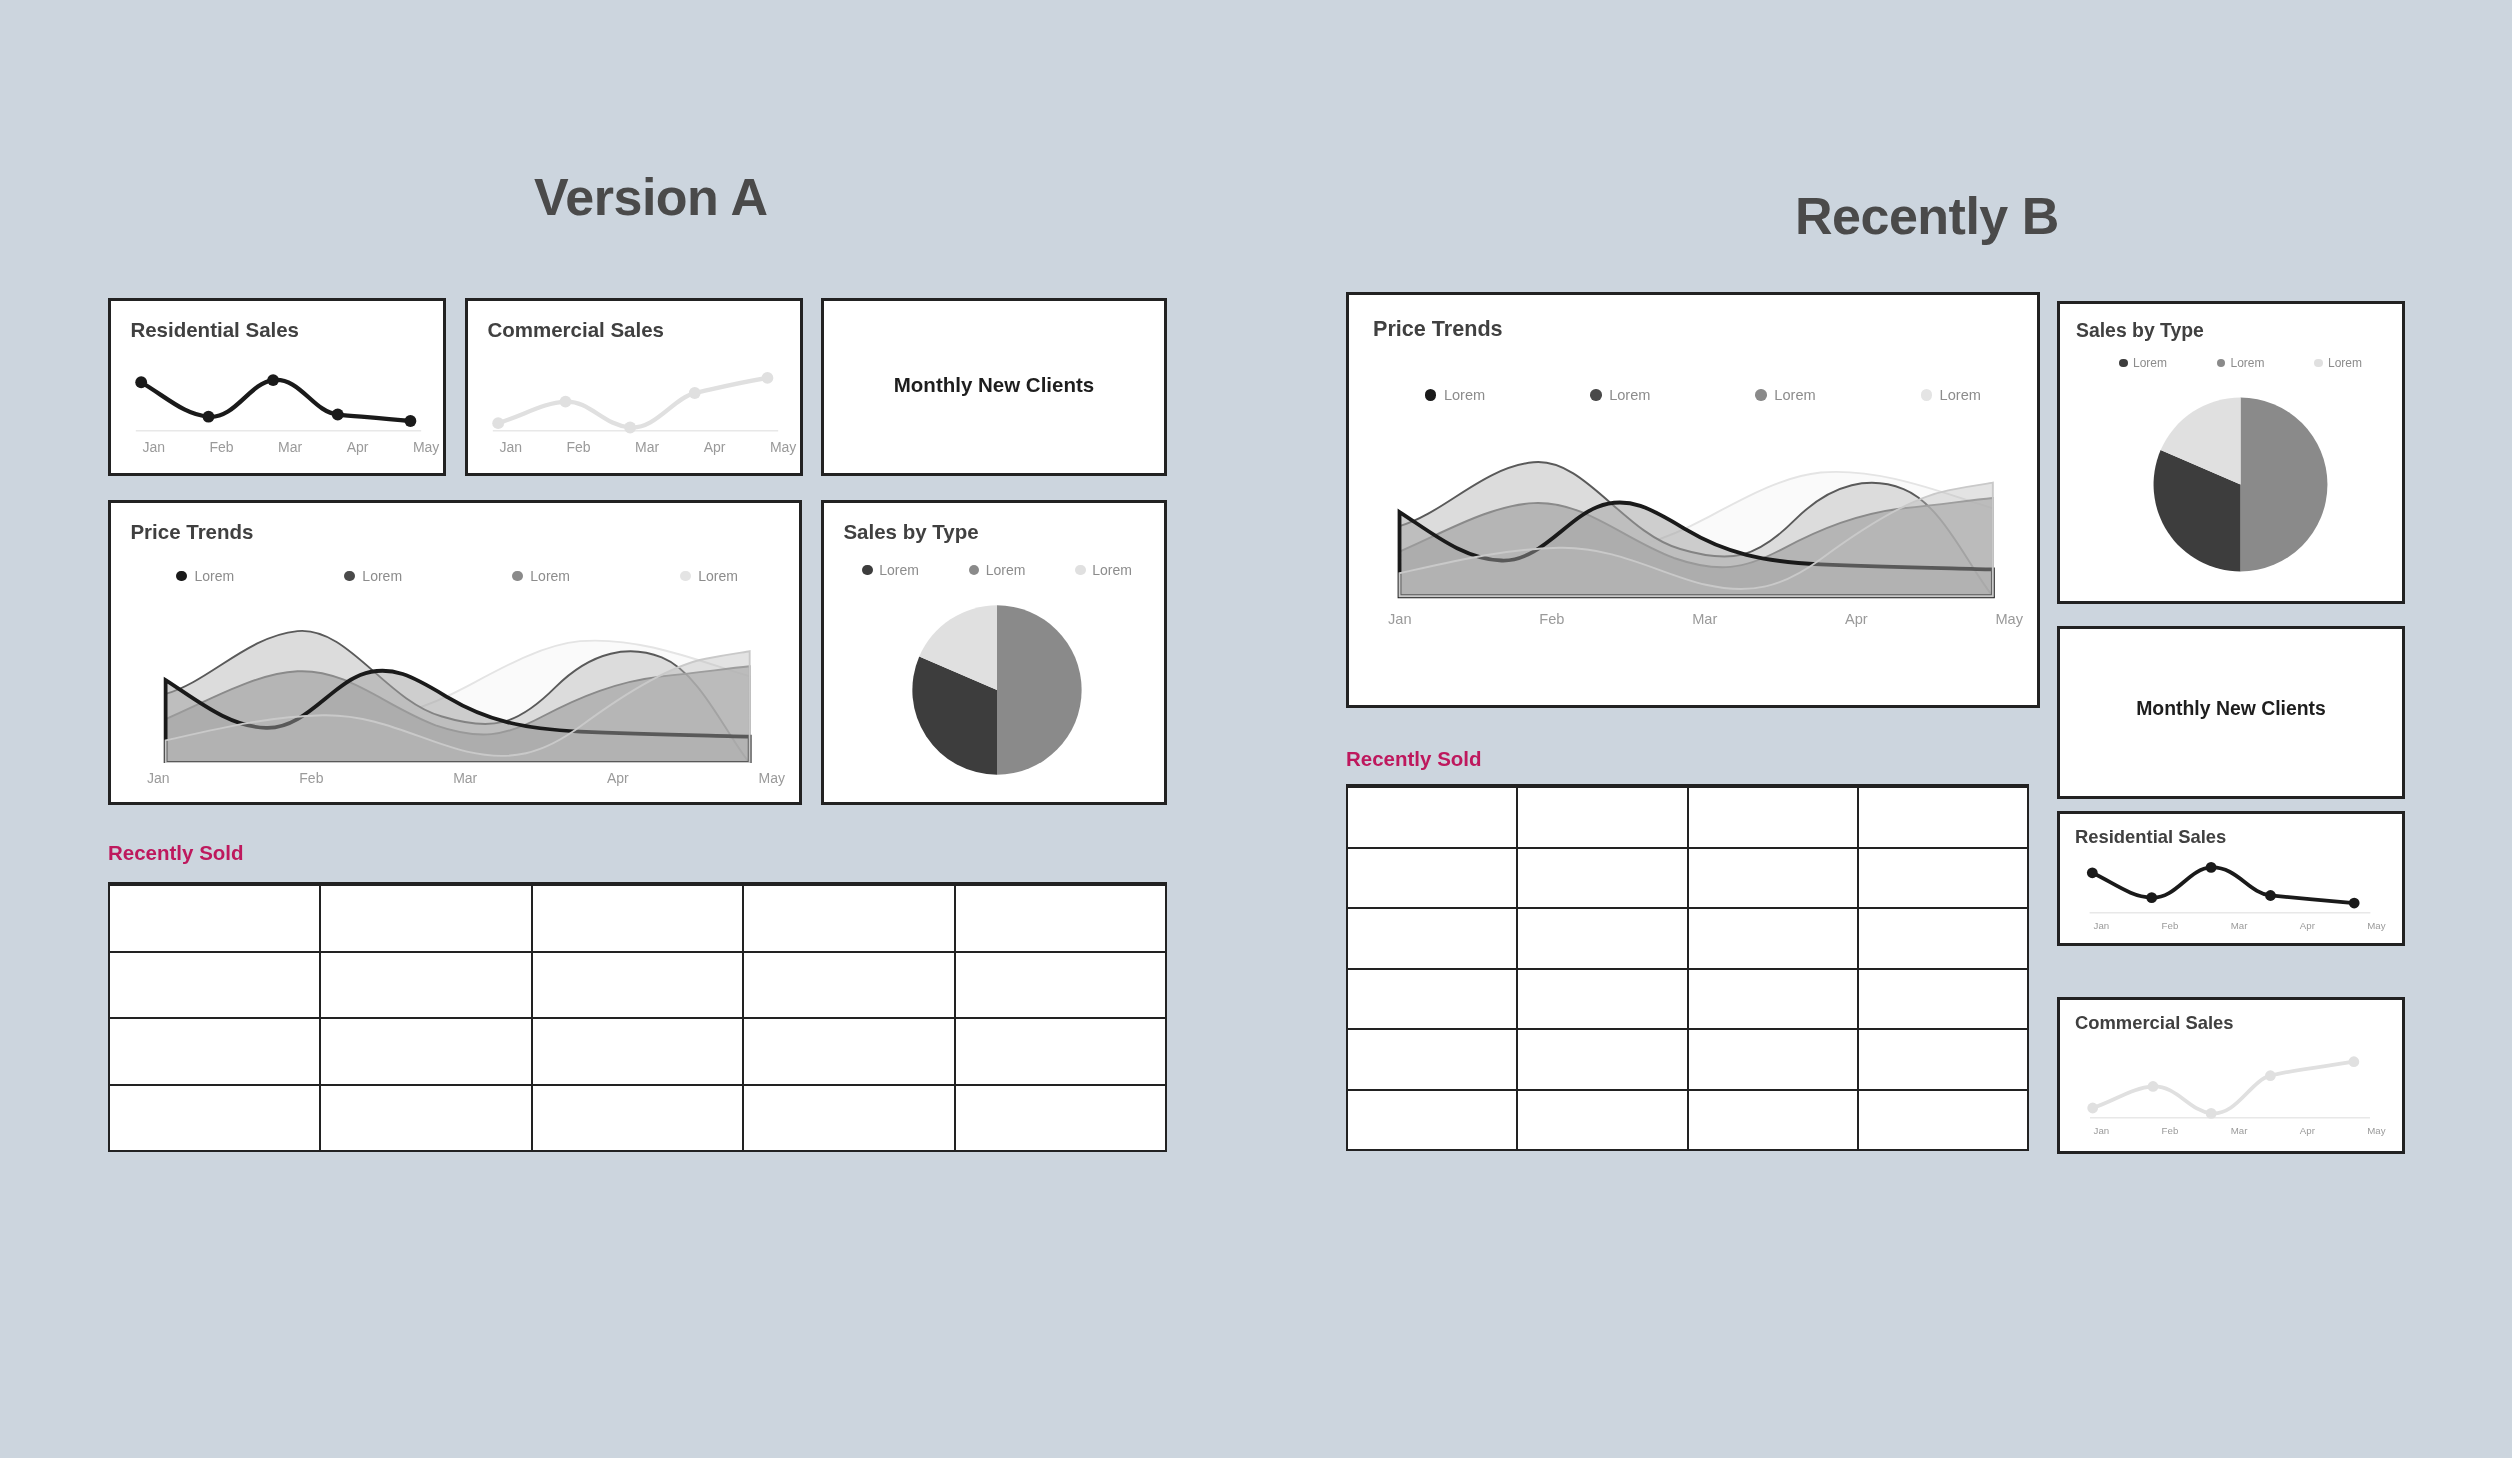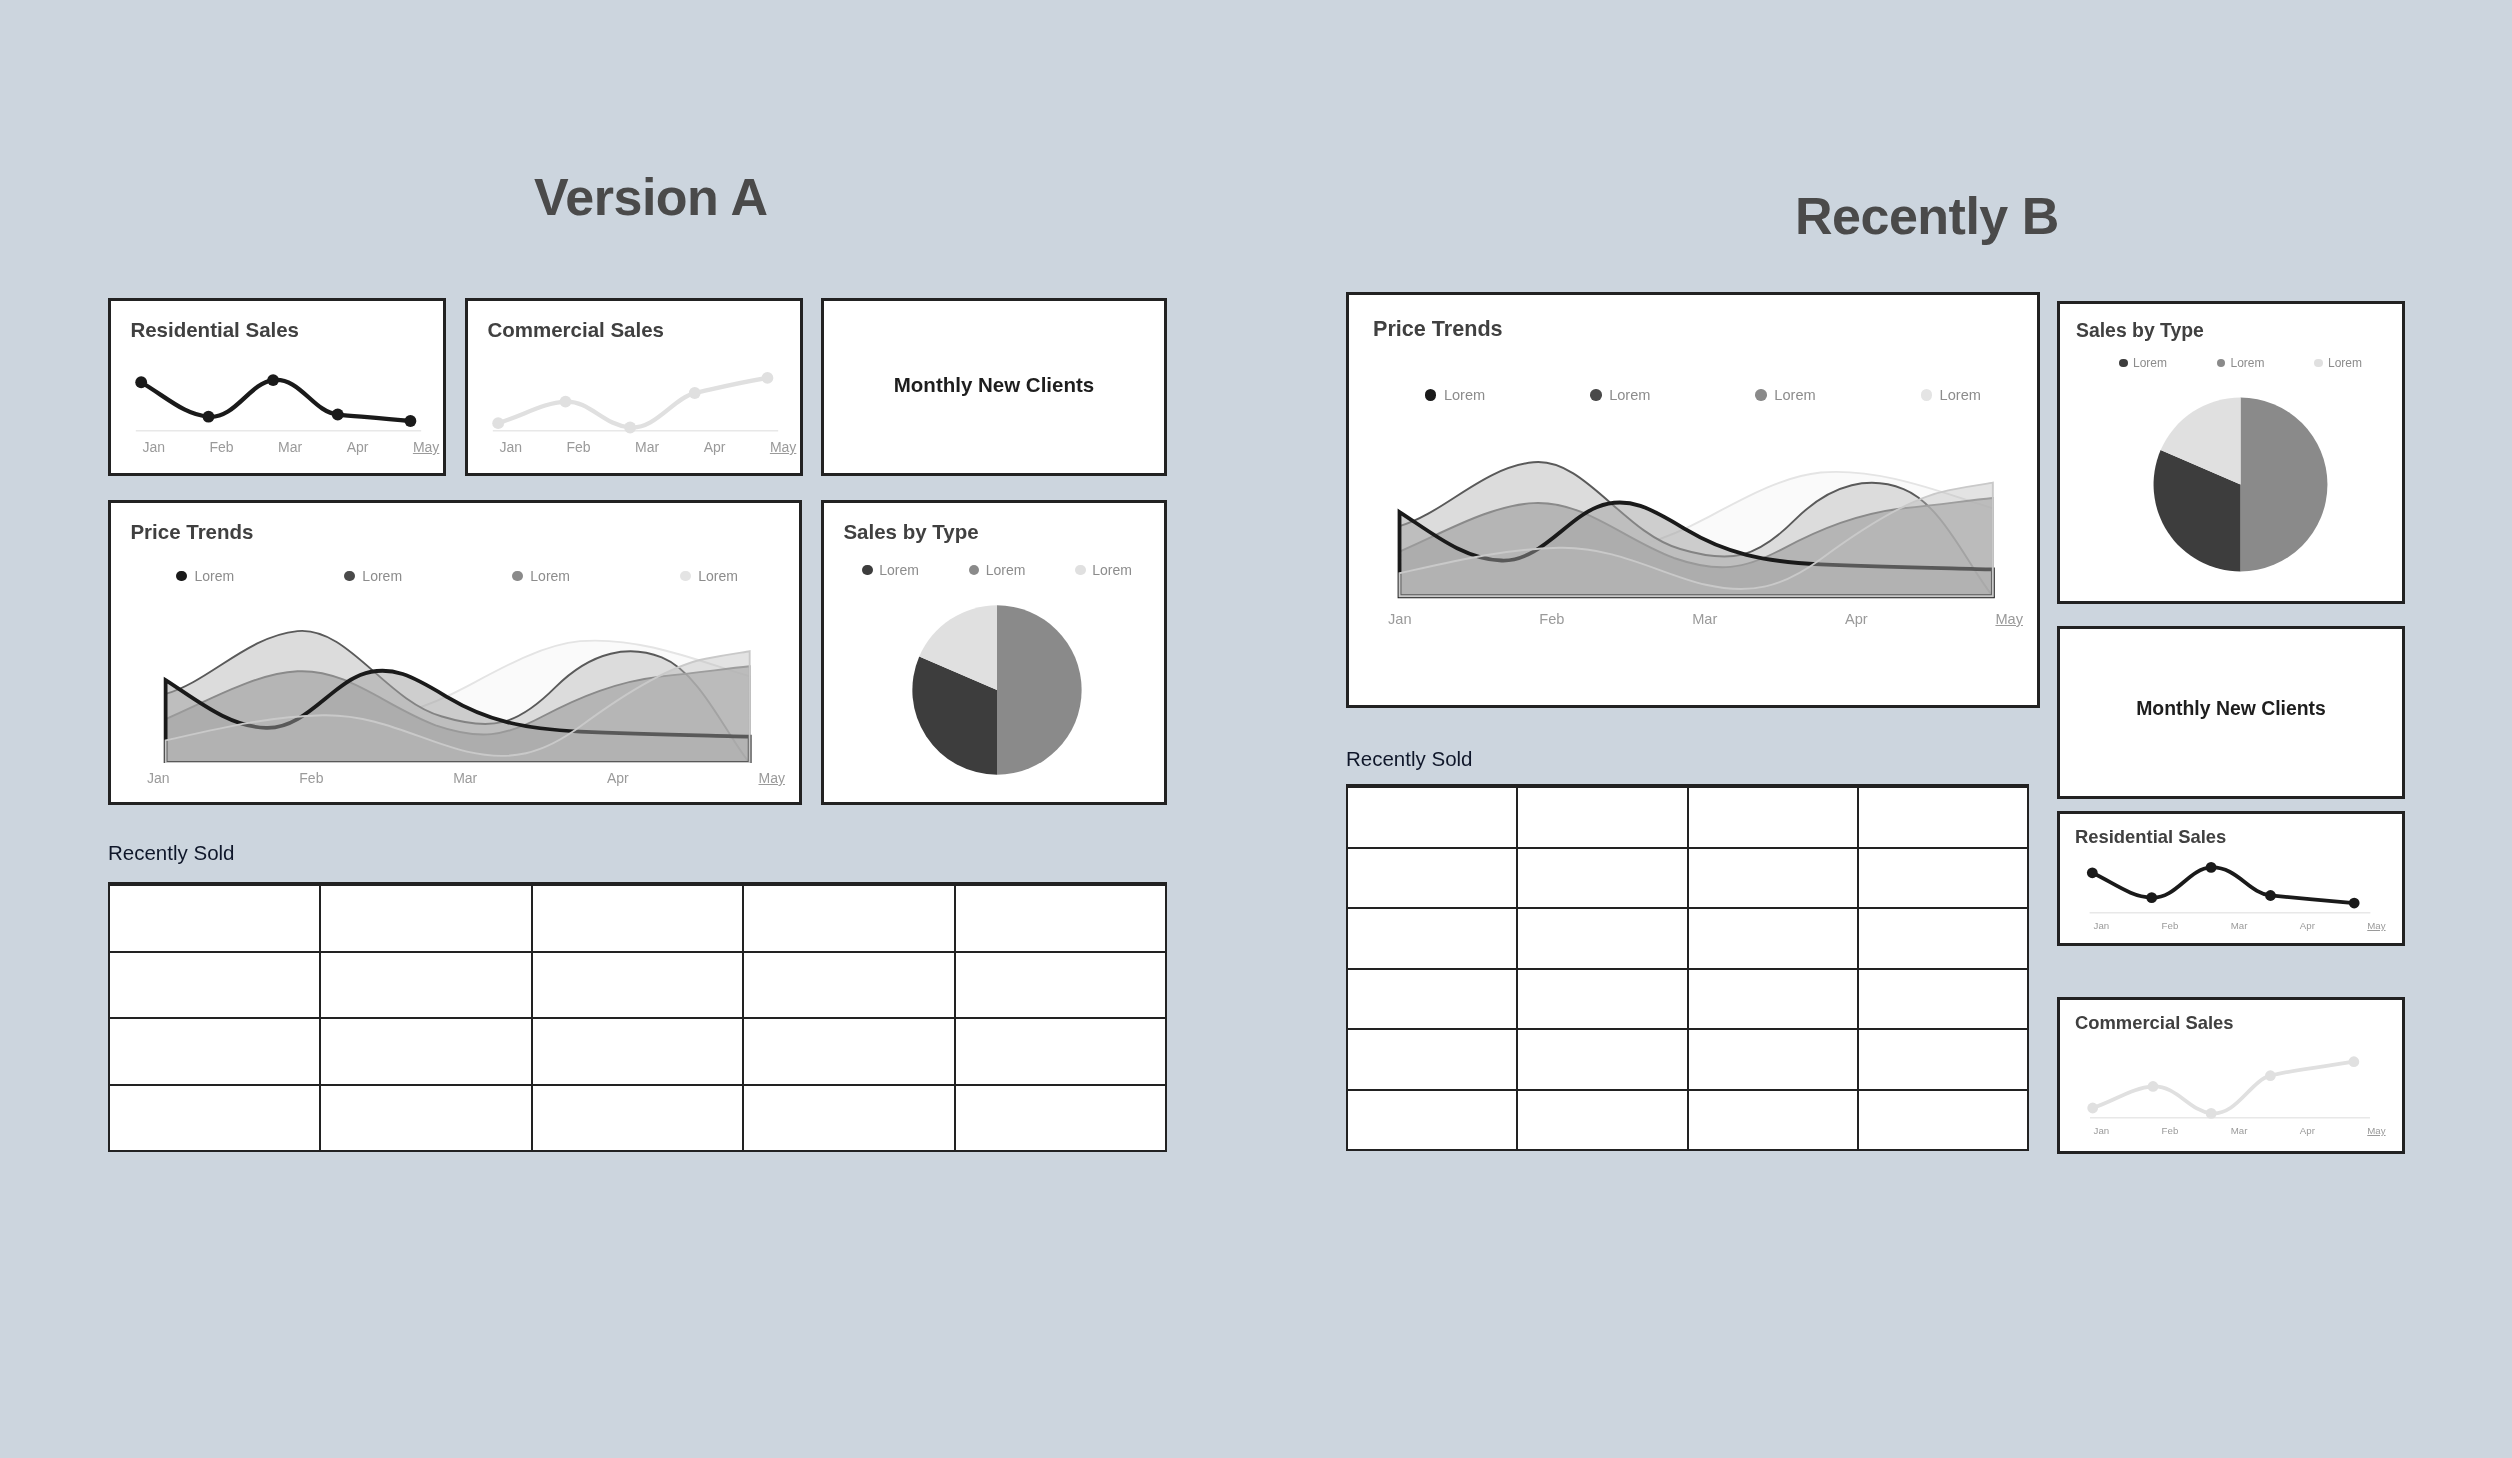--- a/index.html
+++ b/index.html
@@ -41,22 +41,22 @@
     left: 0; right: 0;
     text-align: center;
     font-weight: bold;
     color: #1e1e1e;
     white-space: nowrap;
   }
 
   
   .section-heading {
     position: absolute;
-    font-weight: normal;
-    color: #0f172a;
+    font-weight: bold;
+    color: #be185d;
     white-space: nowrap;
   }
 
   
   .legend {
     position: absolute;
     display: flex;
     align-items: center;
   }
   .legend-item {
@@ -76,21 +76,21 @@
   
   .axis {
     position: absolute;
     display: flex;
     justify-content: space-between;
     color: #9a9a9a;
     margin-left: 12px;
   }
   .axis span { white-space: nowrap; }
   .axis-first { text-align: left; }
-  .axis-last  { text-align: left; text-decoration: underline; }
+  .axis-last  { text-align: left; }
 
   
   svg.chart { position: absolute; display: block; }
 
   
   table.data-table {
     position: absolute;
     border-collapse: collapse;
     background: #ffffff;
     table-layout: fixed;

